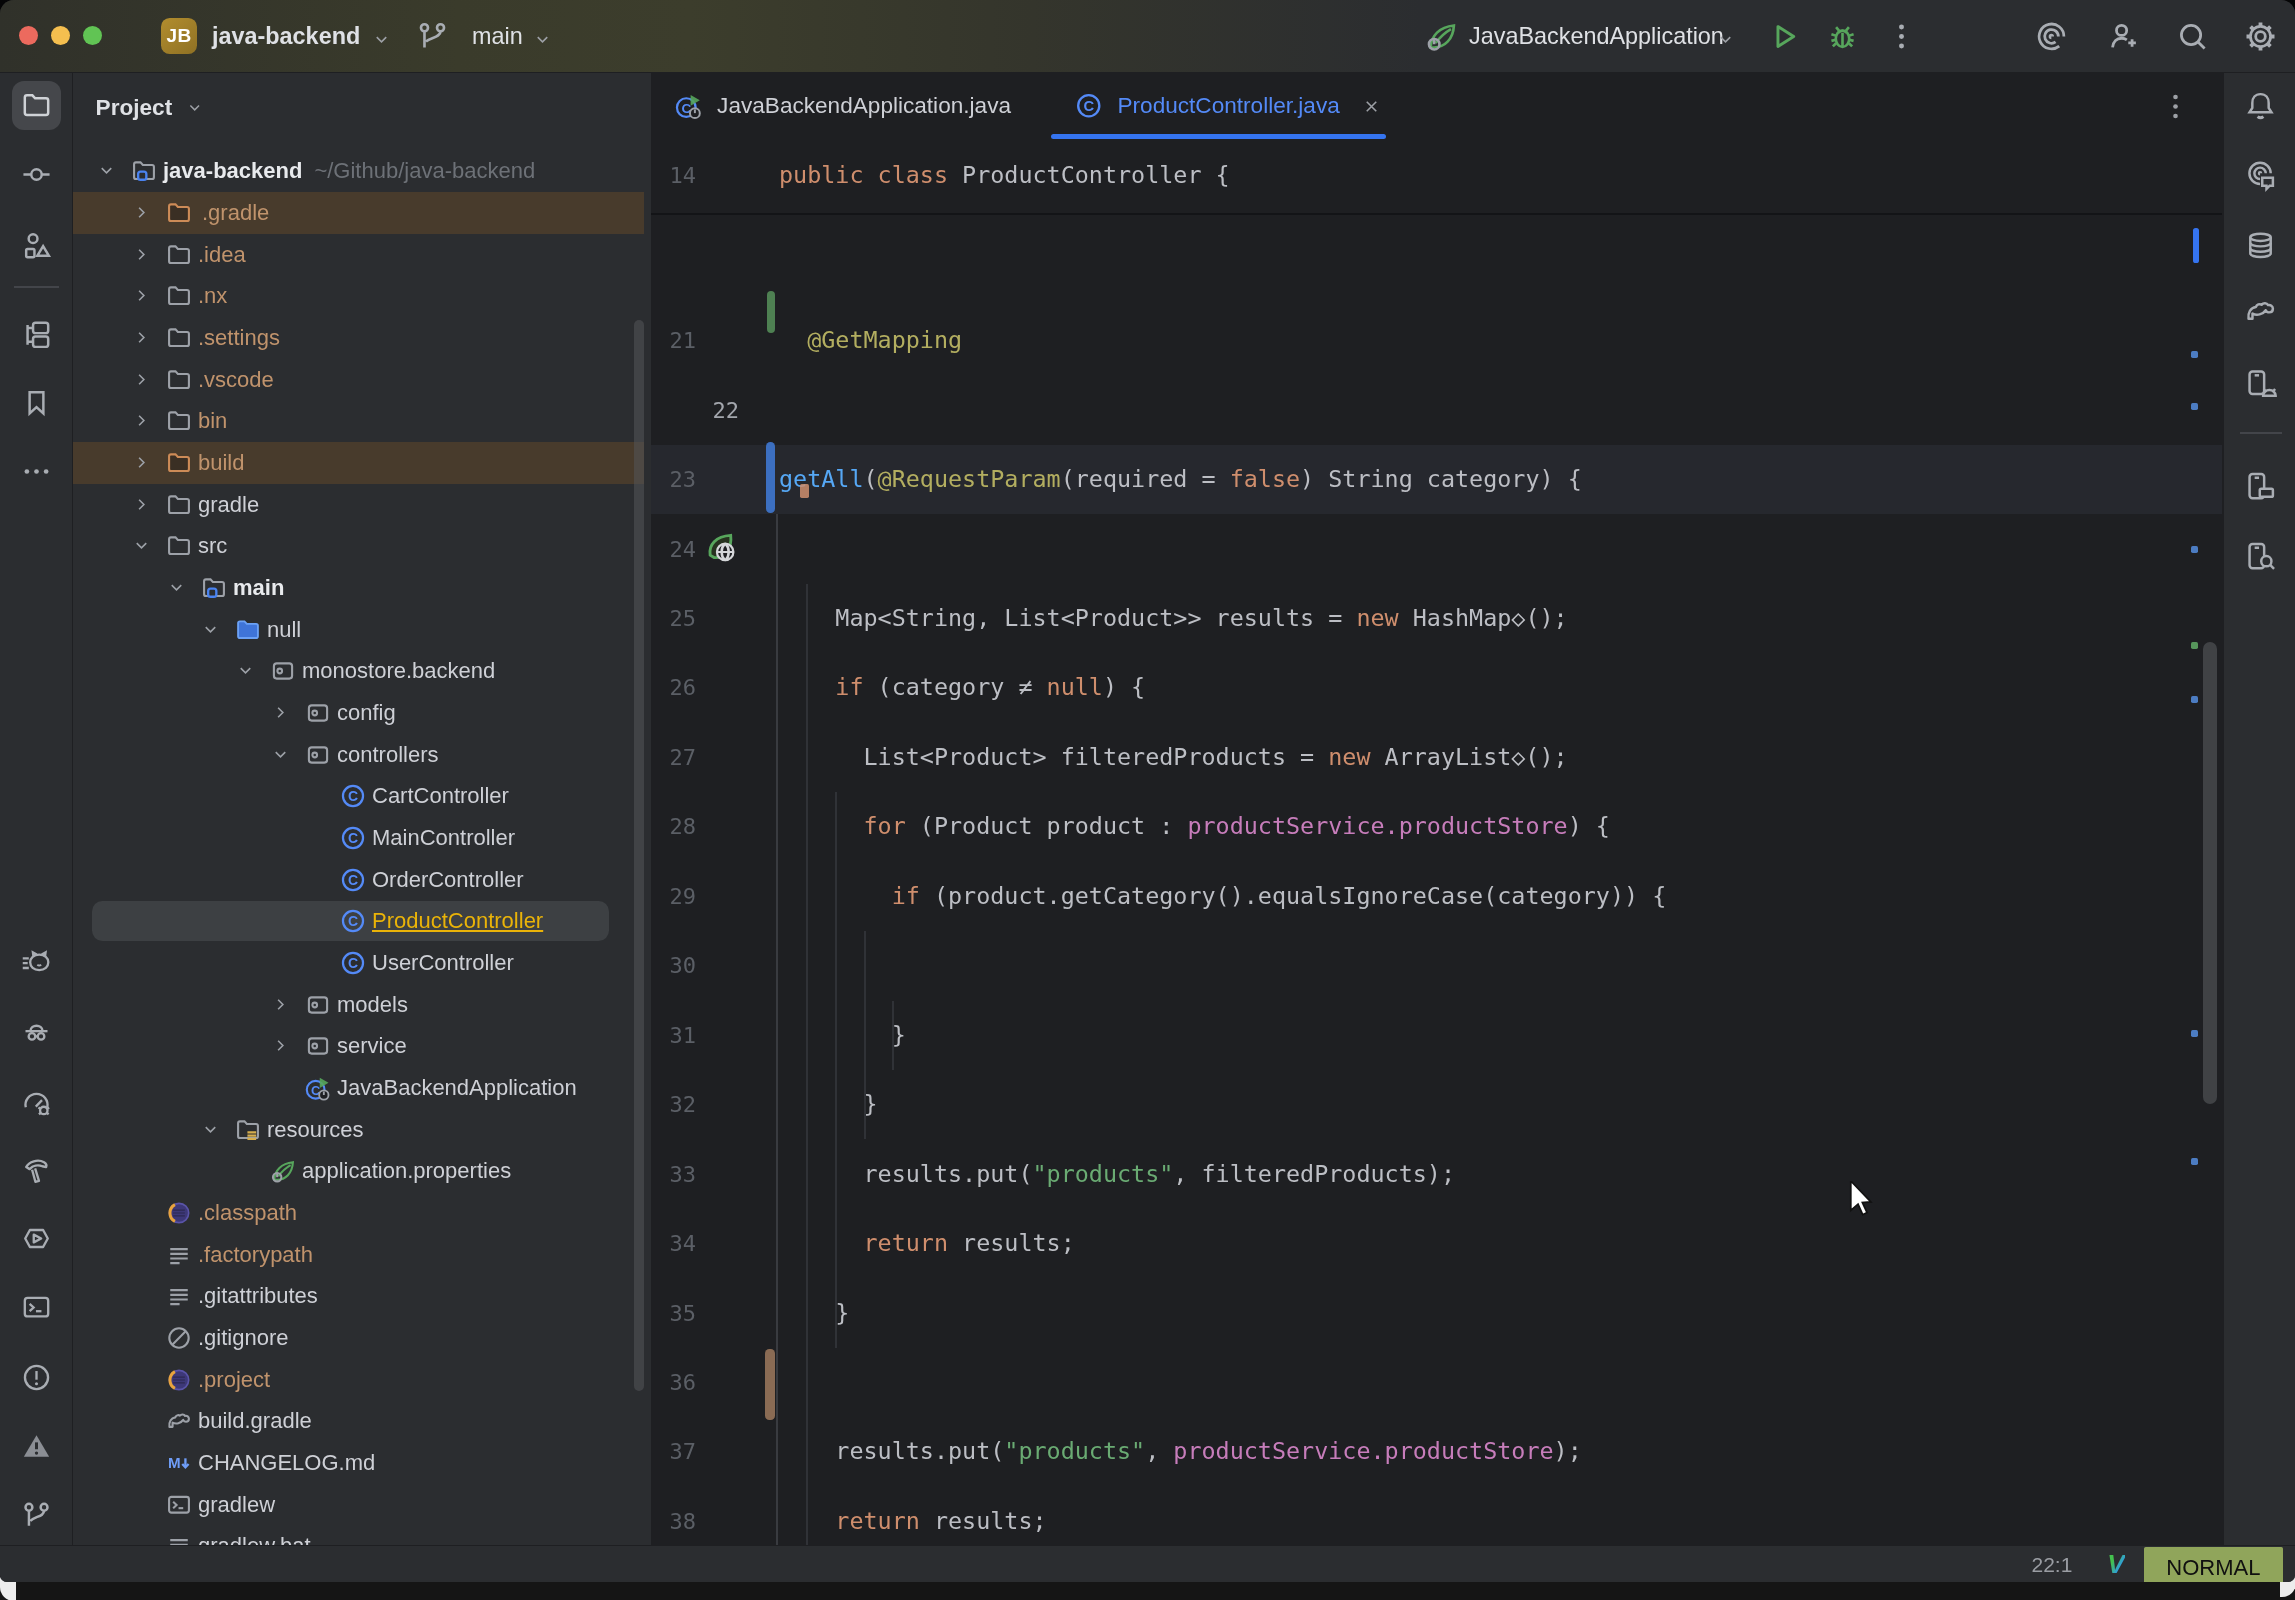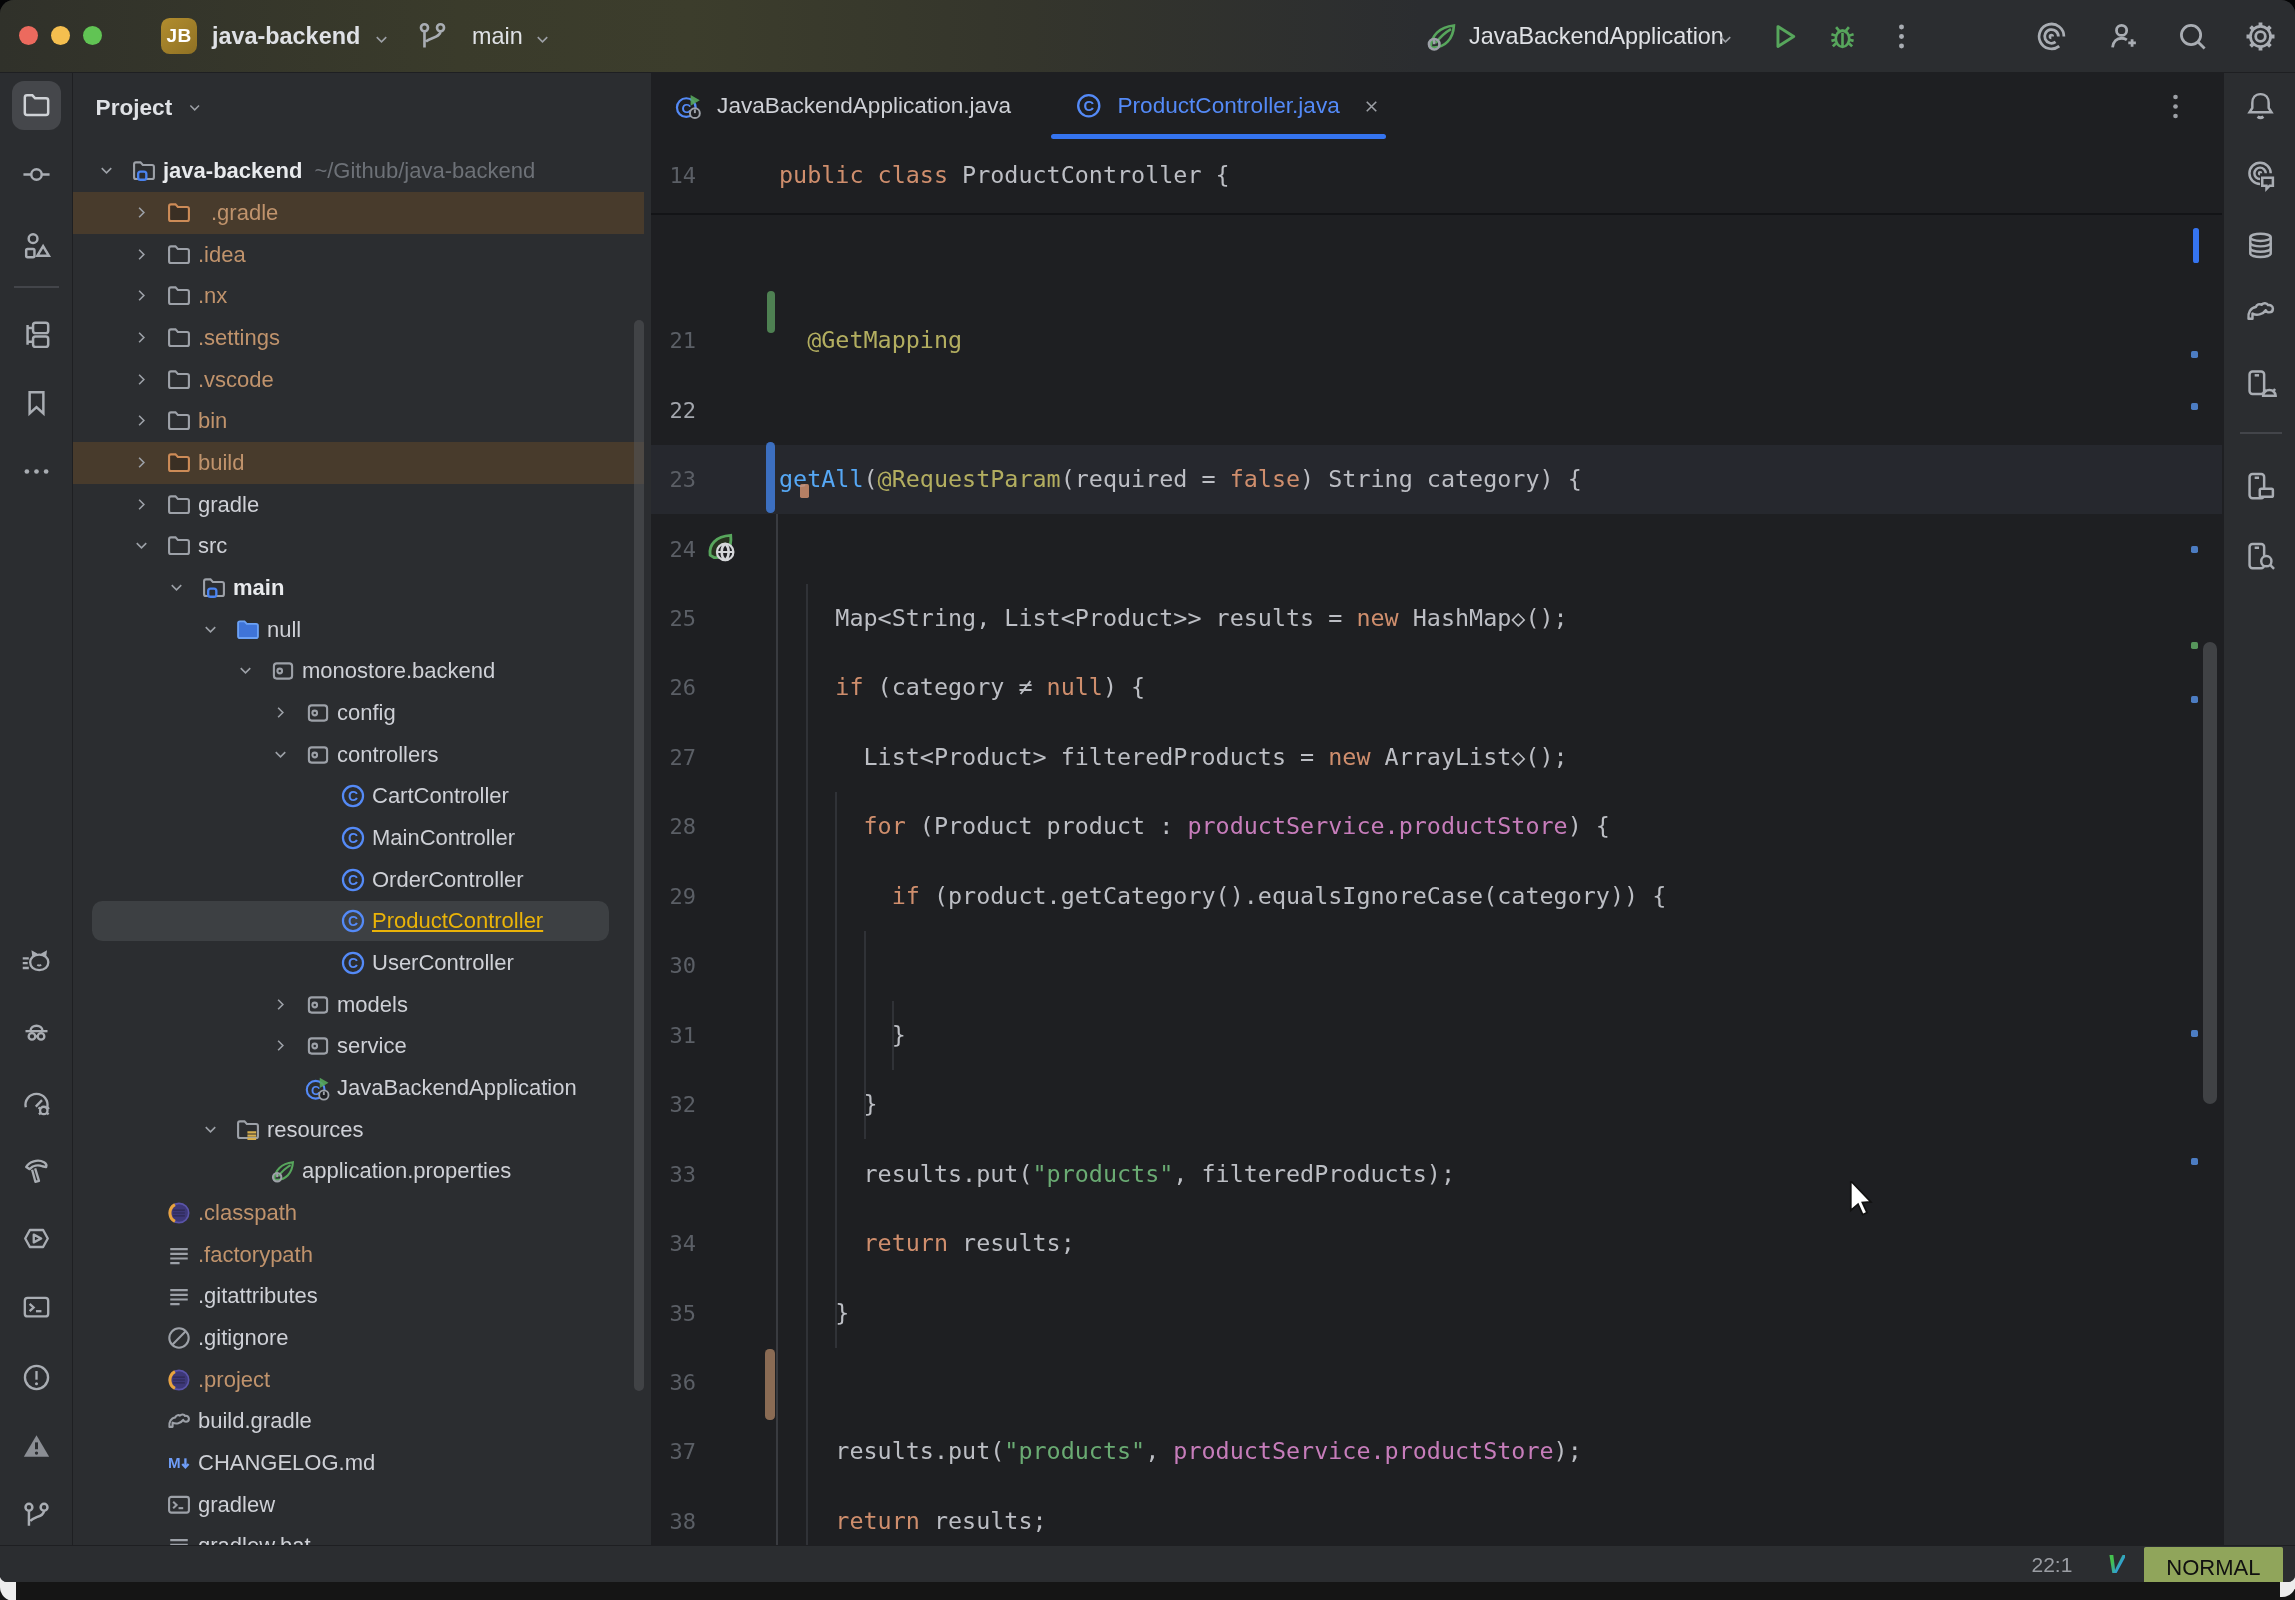--- a/index.html
+++ b/index.html
@@ -339,21 +339,21 @@
             <span class="chev" style="left:59px">
               <svg viewBox="0 0 24 24" width="19" height="19" fill="none" stroke="#9da1a8" stroke-width="1.8">
                 <polyline points="9,6 15,12 9,18" stroke-width="2"></polyline>
               </svg>
             </span>
             <span class="ticon" style="left:92px">
               <svg viewBox="0 0 24 24" width="28" height="28" fill="#3a2f24" stroke="#cd8b57" stroke-width="1.8">
                 <path d="M3.5,6.2 c0,-.9 .7,-1.6 1.6,-1.6 h3.9 l2,2.2 h7.9 c.9,0 1.6,.7 1.6,1.6 v8.9 c0,.9 -.7,1.6 -1.6,1.6 H5.1 c-.9,0 -1.6,-.7 -1.6,-1.6 z"></path>
               </svg>
             </span>
-            <span class="tlabel" style="left:138px">.gradle</span>
+            <span class="tlabel" style="left:129px">.gradle</span>
           </div>
           <div class="tree-row ignored" style="top: 161px;">
             <span class="chev" style="left:59px">
               <svg viewBox="0 0 24 24" width="19" height="19" fill="none" stroke="#9da1a8" stroke-width="1.8">
                 <polyline points="9,6 15,12 9,18" stroke-width="2"></polyline>
               </svg>
             </span>
             <span class="ticon" style="left:92px">
               <svg viewBox="0 0 24 24" width="28" height="28" fill="none" stroke="#9da1a8" stroke-width="1.8">
                 <path d="M3.5,6.2 c0,-.9 .7,-1.6 1.6,-1.6 h3.9 l2,2.2 h7.9 c.9,0 1.6,.7 1.6,1.6 v8.9 c0,.9 -.7,1.6 -1.6,1.6 H5.1 c-.9,0 -1.6,-.7 -1.6,-1.6 z"></path>
@@ -767,21 +767,21 @@
           </div>
         </div>
 
       <div class="code-area">
         <div class="current-line" style="top: 230px;"></div>
         <div id="code-rows">
             <div class="code-row" style="top: 91px;">
               <span class="gut-num">21</span>
               <span class="code-text">  <span class="c-ann">@GetMapping</span></span>
             </div>
-            <div class="code-row" style="top: 161px;">
+            <div class="code-row" style="top: 161px; margin-left: 43px;">
               <span class="gut-num cur">22</span>
             </div>
             <div class="code-row" style="top: 230px;">
               <span class="gut-num">23</span>
               <span class="code-text"><span class="c-meth">getAll</span><span class="c-txt">(</span><span class="c-ann">@RequestParam</span><span class="c-txt">(required = </span><span class="c-kw">false</span><span class="c-txt">) String category) {</span></span>
             </div>
             <div class="code-row" style="top: 300px;">
               <span class="gut-num">24</span>
               <span class="code-text"></span>
             </div>

